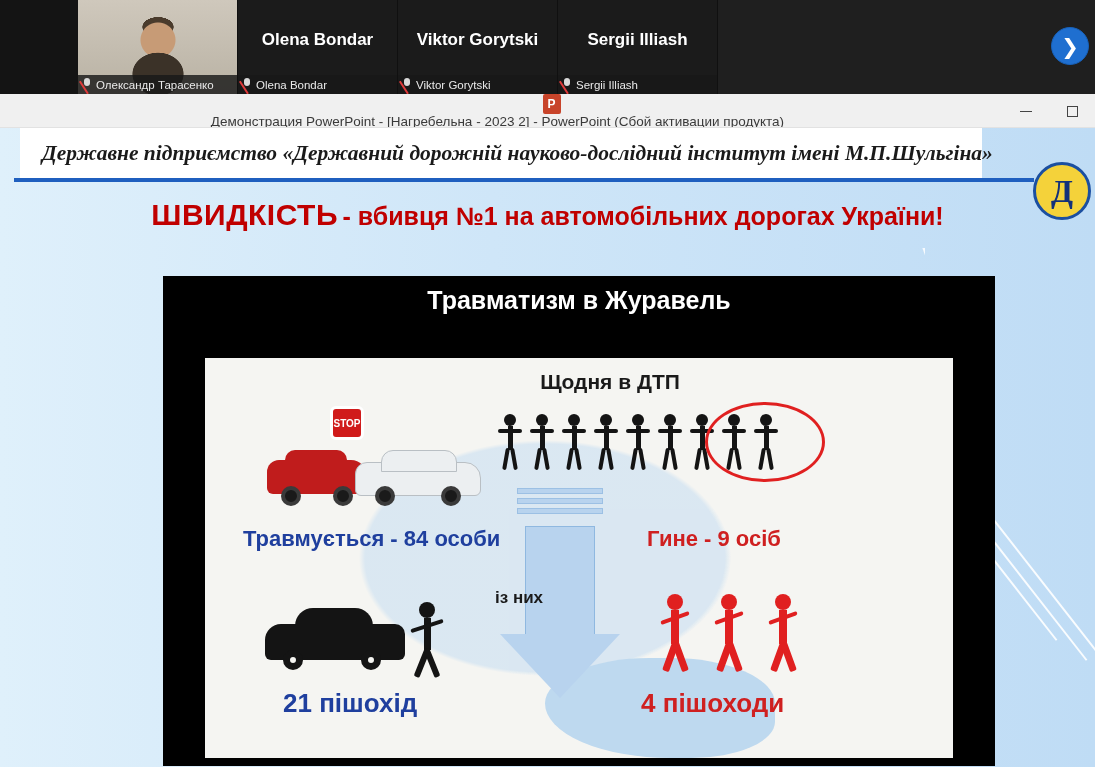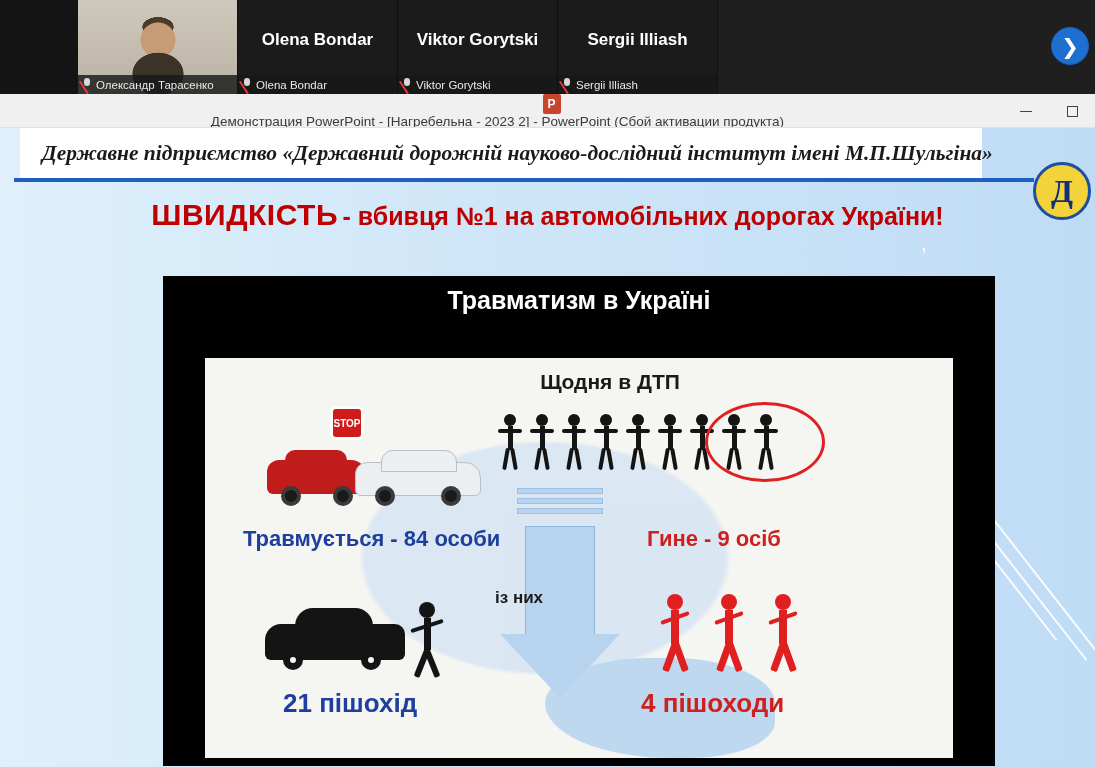--- a/index.html
+++ b/index.html
@@ -325,21 +325,21 @@
       <div class="logo">
         <span class="glyph">Д</span>
       </div>
 
       <div class="slide-title">
         <span class="t1">ШВИДКІСТЬ</span>
         <span class="t2">- вбивця №1 на автомобільних дорогах України!</span>
       </div>
 
       <div class="picture-frame">
-        <div class="pic-title">Травматизм в Україні</div>
+        <div class="pic-title">Травматизм в Журавель</div>
 
         <div class="pic-body">
 
           <div class="ua-map">
             <div class="sea"></div>
           </div>
 
           <div class="daily-label">Щодня в ДТП</div>
 
           <div class="fig-row" style="left:292px; top:56px;">

